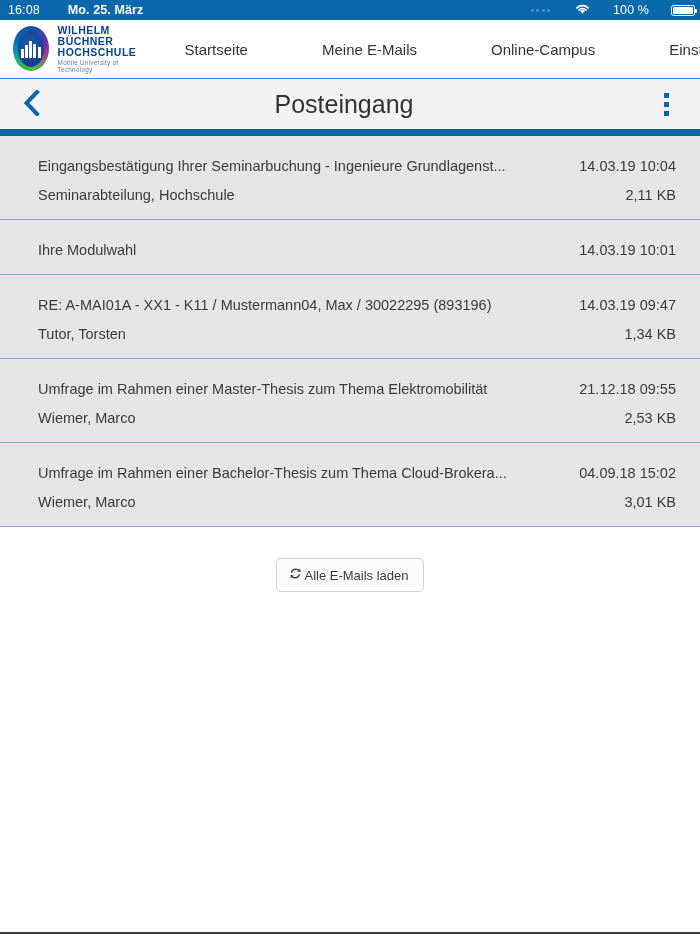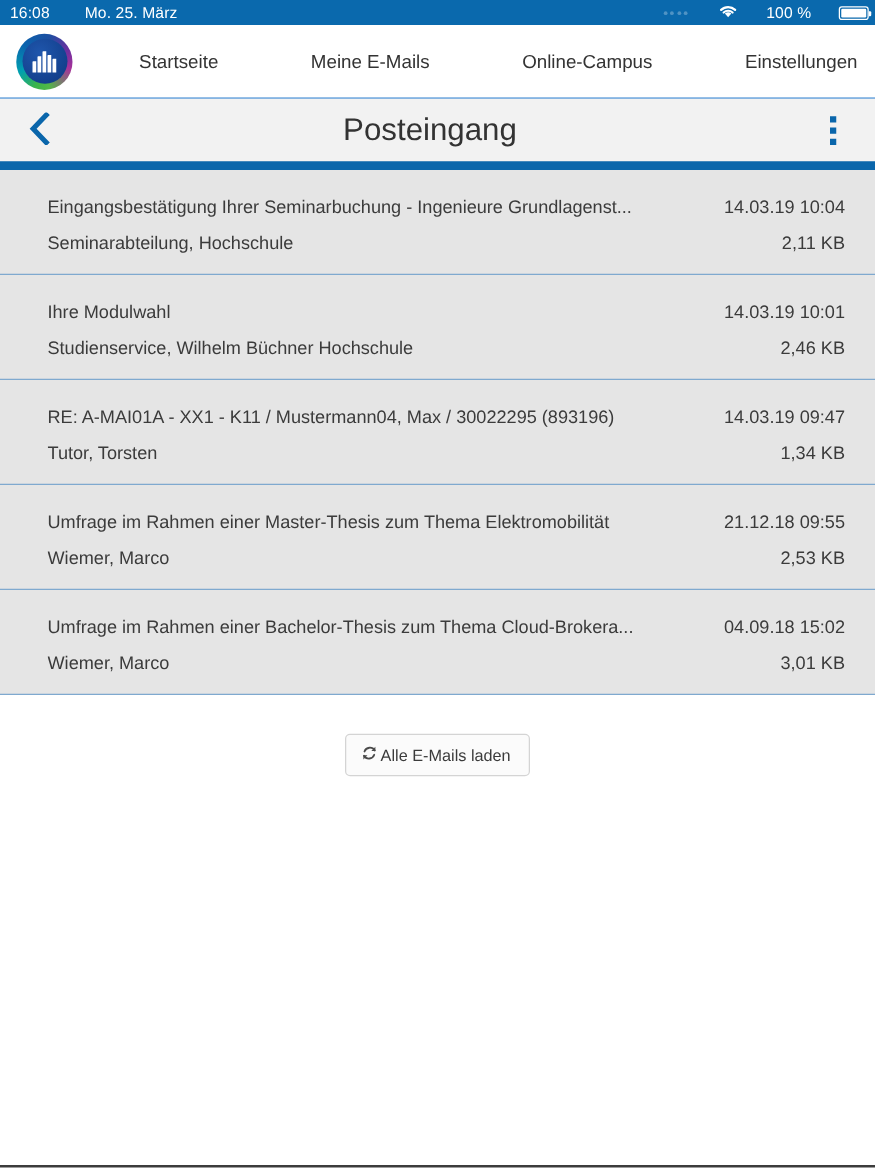--- a/index.html
+++ b/index.html
@@ -23,21 +23,21 @@
     height: 20px;
     background: #0a69ad;
     color: #ffffff;
     display: flex;
     align-items: center;
     padding: 0 5px 0 8px;
     font-size: 12.5px;
     letter-spacing: .1px;
   }
   .sb-time { font-weight: 400; margin-right: 28px; }
-  .sb-date { font-weight: 400; }
+  .sb-date { font-weight: 700; }
   .sb-right {
     margin-left: auto;
     display: flex;
     align-items: center;
     gap: 22px;
   }
   .sb-dots { display: flex; gap: 2.5px; align-items: center; padding-right: 2px; }
   .sb-dots i {
     width: 3px; height: 3px; border-radius: 50%;
     background: #4f93c4; display: block;
@@ -257,20 +257,25 @@
   <div class="brand">
     <div class="logo-mark">
       <span class="logo-bldg">
         <span style="height:9px"></span>
         <span style="height:13px"></span>
         <span style="height:17px"></span>
         <span style="height:14px"></span>
         <span style="height:11px"></span>
       </span>
     </div>
+    <div class="brand-text">
+      <div class="brand-l1">WILHELM BÜCHNER</div>
+      <div class="brand-l2">HOCHSCHULE</div>
+      <div class="brand-l3">Mobile University of Technology</div>
+    </div>
   </div>
 
   <nav class="navmenu">
     <a href="#">Startseite</a>
     <a href="#">Meine E-Mails</a>
     <a href="#">Online-Campus</a>
     <a href="#">Einstellungen</a>
   </nav>
 </div>
 
@@ -301,24 +306,20 @@
       <span class="sender">Seminarabteilung, Hochschule</span>
       <span class="size">2,11 KB</span>
     </div>
   </div>
 
   <div class="mailrow">
     <div class="line">
       <span class="subject">Ihre Modulwahl</span>
       <span class="date">14.03.19 10:01</span>
     </div>
-    <div class="line">
-      <span class="sender">Studienservice, Wilhelm Büchner Hochschule</span>
-      <span class="size">2,46 KB</span>
-    </div>
   </div>
 
   <div class="mailrow">
     <div class="line">
       <span class="subject">RE: A-MAI01A - XX1 - K11 / Mustermann04, Max / 30022295 (893196)</span>
       <span class="date">14.03.19 09:47</span>
     </div>
     <div class="line">
       <span class="sender">Tutor, Torsten</span>
       <span class="size">1,34 KB</span>

